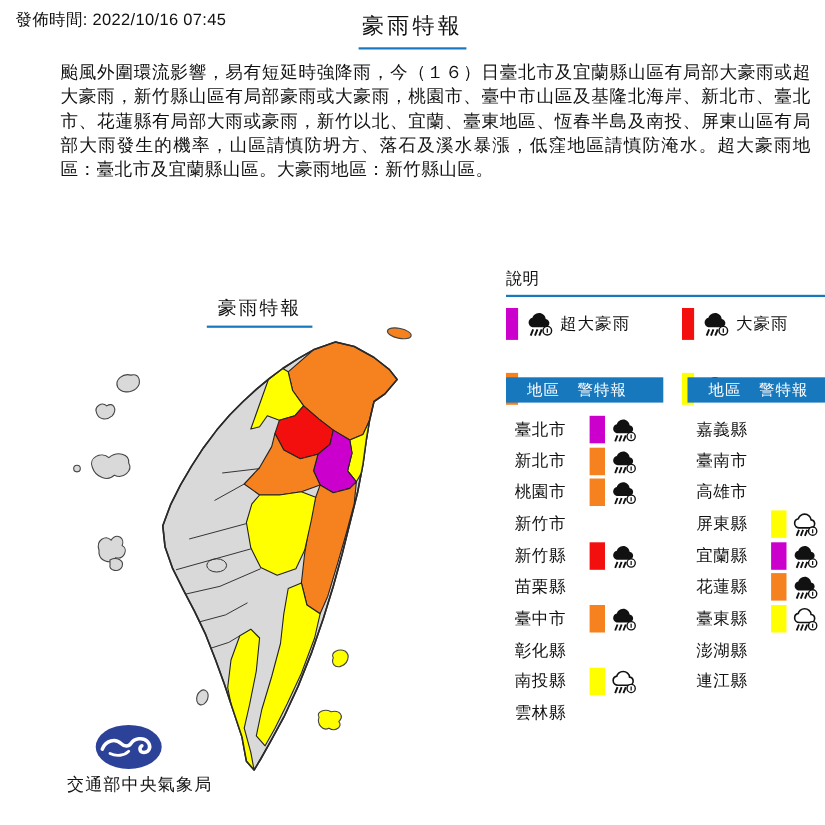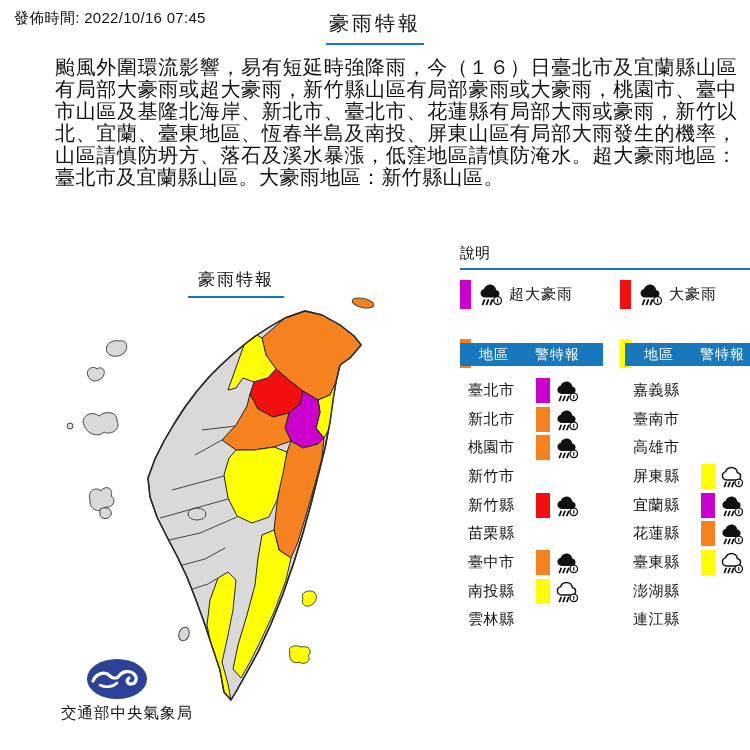--- a/index.html
+++ b/index.html
@@ -3,21 +3,21 @@
 <meta charset="utf-8">
 <style>
   html,body{margin:0;padding:0}
   body{width:750px;height:750px;background:#fff;position:relative;overflow:hidden;
        font-family:"Liberation Sans",sans-serif;color:#111;}
 
   .issue{position:absolute;left:14px;top:9px;font-size:15px;letter-spacing:.3px}
   .page-title{position:absolute;top:10px;left:50%;transform:translateX(-50%);
               font-size:20px;letter-spacing:3px;padding:0 3px 6px;
               border-bottom:2px solid #1878BE;white-space:nowrap}
-  .bulletin{position:absolute;left:55px;top:56px;width:682px;font-size:20px;
+  .bulletin{position:absolute;left:55px;top:56px;width:682px;font-size:16px;
             line-height:22px;text-align:justify;letter-spacing:.4px}
 
   
   .map-panel{position:absolute;left:60px;top:252px;width:370px;height:498px}
   .map-title{position:absolute;left:128px;top:16px;font-size:17px;letter-spacing:2px;
              padding:0 10px 5px;border-bottom:2px solid #1878BE;white-space:nowrap}
   svg.map{position:absolute;left:0;top:0;width:370px;height:480px}
   .logo{position:absolute;left:26px;top:406px;width:62px;height:42px}
   .agency{position:absolute;left:1px;top:451px;font-size:15.5px;letter-spacing:1px}
 
@@ -28,21 +28,21 @@
   .legend-item{display:flex;align-items:center;height:34px}
   .lswatch{width:11px;height:29px;margin-right:5px;flex:none}
   .legend-item .wicon{width:28px;height:26px;margin-right:5px}
   .llabel{font-size:15px;letter-spacing:1px}
 
   .tables{position:absolute;left:0;top:99px;display:flex;gap:22px}
   .wtable{width:143px}
   .thead{display:flex;align-items:center;background:#1878BE;color:#fff;
          font-size:14px;height:23px;letter-spacing:1px}
   .h-region{margin-left:19px}
-  .h-warn{margin-left:26px}
+  .h-warn{margin-left:16px}
   .tbody{padding-top:10px}
   .trow{display:flex;align-items:center;height:28.7px}
   .rname{width:68px;margin-left:8px;font-size:15px;letter-spacing:.5px;flex:none}
   .rwarn{display:flex;align-items:center}
   .swatch{width:14px;height:25px;margin-right:3px;flex:none}
   .wicon{width:27px;height:25px;flex:none}
 </style>
 </head>
 <body>
 
@@ -218,20 +218,24 @@
           <div class="trow">
             <span class="rname">臺中市</span>
             <span class="rwarn">
               <span class="swatch" style="background:#F5821F"></span>
               <svg class="wicon" viewBox="0 0 22 22">
                 <use href="#icon-rain-filled"></use>
               </svg>
             </span>
           </div>
           <div class="trow">
+            <span class="rname">彰化縣</span>
+            <span class="rwarn"></span>
+          </div>
+          <div class="trow">
             <span class="rname">南投縣</span>
             <span class="rwarn">
               <span class="swatch" style="background:#FFFF00"></span>
               <svg class="wicon" viewBox="0 0 22 22">
                 <use href="#icon-rain-outline"></use>
               </svg>
             </span>
           </div>
           <div class="trow">
             <span class="rname">雲林縣</span>

